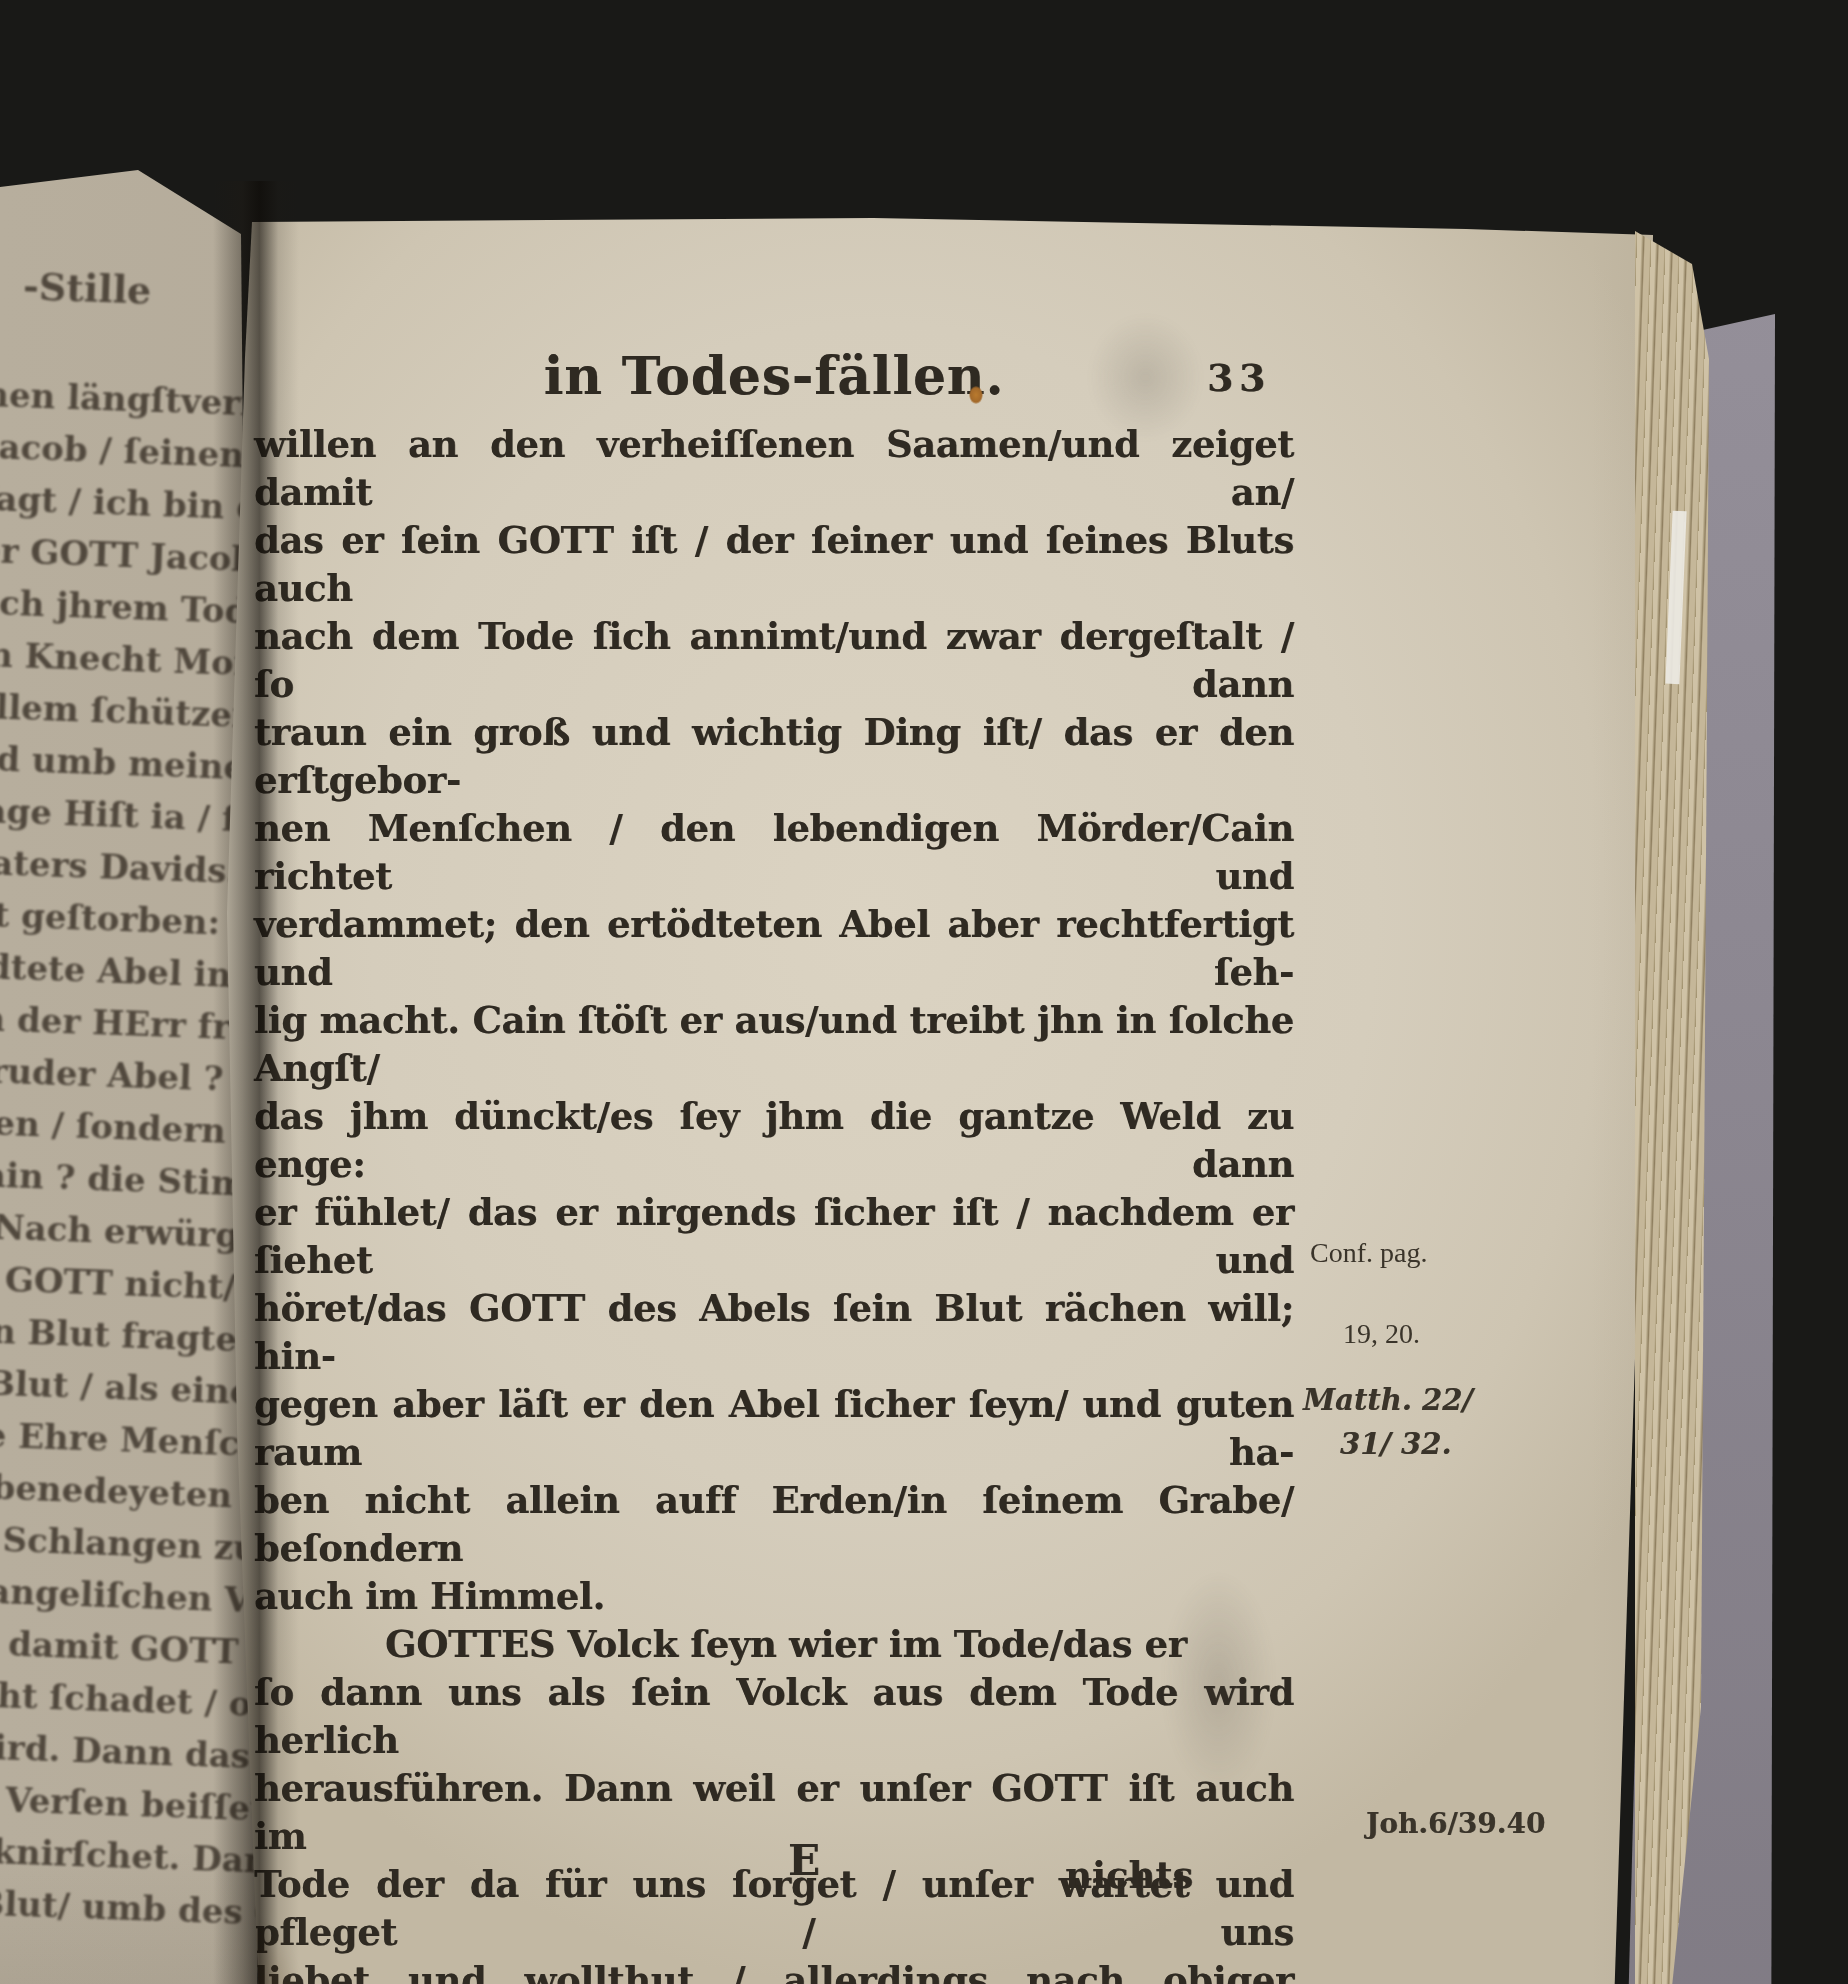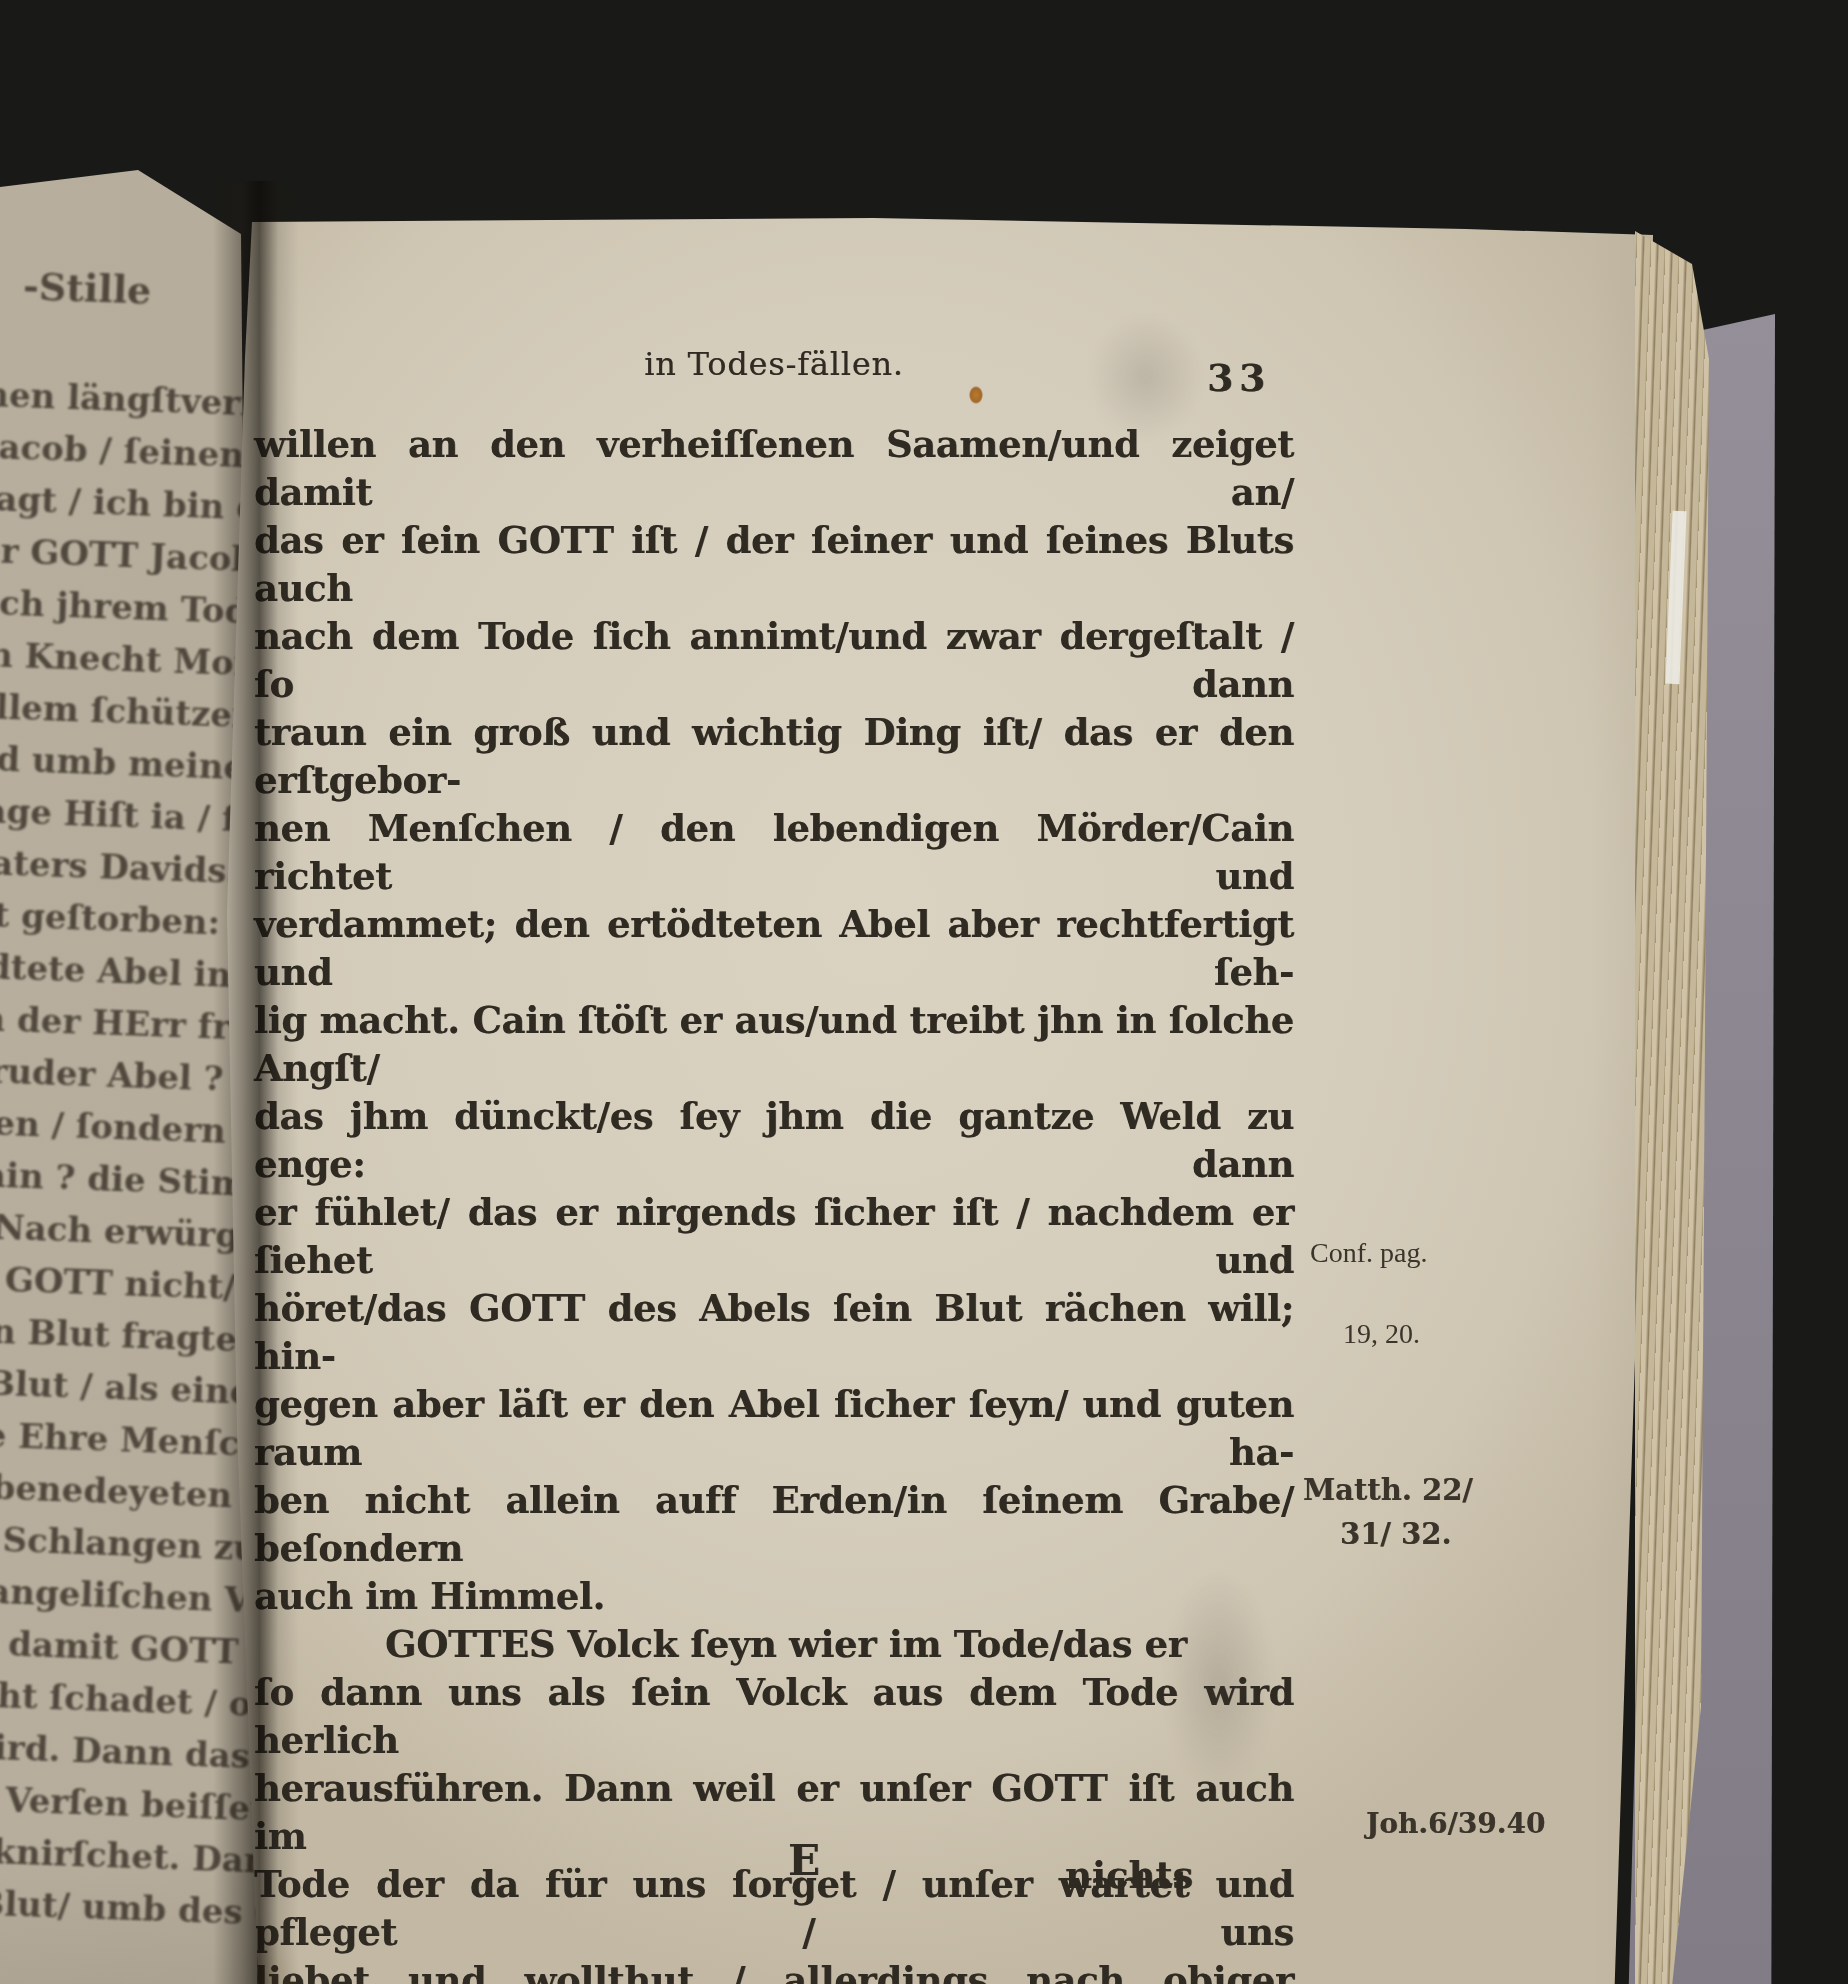--- a/index.html
+++ b/index.html
@@ -50,38 +50,38 @@
     clip-path:polygon(252px 222px,873px 218px,1466px 229px,1653px 235px,1643px 1112px,1613px 2036px,953px 2048px,261px 2056px,237px 1429px,227px 913px,245px 357px);
     background:
       linear-gradient(90deg,rgba(120,106,82,.30) 0%,rgba(120,106,82,0) 5%),
       linear-gradient(90deg,rgba(0,0,0,0) 86%,rgba(118,104,80,.22) 98%),
       linear-gradient(180deg,rgba(0,0,0,0) 92%,rgba(130,112,80,.25) 100%),
       radial-gradient(ellipse 913px 1072px at 873px 913px,#dbd3c2 0%,#d5cdbc 55%,#cec5b2 80%,#c2b8a3 100%);
   }
   .ink{color:#2f2a22;text-shadow:0.4px 0 0 rgba(47,42,34,.55);}
   .page-header{
     position:absolute;left:254px;top:345px;width:1040px;
-    text-align:center;font-size:32px;font-weight:normal;letter-spacing:0.8px;
+    text-align:center;font-size:52px;font-weight:bold;letter-spacing:0.8px;
   }
   .page-number{
     position:absolute;left:1207px;top:355px;
     font-size:38px;font-weight:bold;letter-spacing:5.6px;
   }
   .body-lines{
     position:absolute;left:254px;top:420px;width:1040px;
     font-size:37px;line-height:48px;font-weight:bold;letter-spacing:-0.4px;
   }
   .body-line{text-align:justify;text-align-last:justify;white-space:normal;}
   .body-line:nth-child(13),.body-line:nth-child(14),.body-line:nth-child(29){text-align-last:left;}
   .body-line:nth-child(14){text-indent:131px;}
 
   .margin-note{position:absolute;font-weight:bold;font-size:29px;line-height:44px;color:#3a342a;}
   .note-conf{left:1310px;top:1231px;font-family:"Liberation Serif", serif;font-weight:normal;text-shadow:none;font-size:28px;}
   .note-conf .note-line:nth-child(2){padding-left:33px;margin-top:37px;}
-  .note-matth{left:1303px;top:1468px;}
+  .note-matth{left:1303px;top:1378px;font-style:italic;}
   .note-matth .note-line:nth-child(2){padding-left:37px;}
   .note-joh{left:1366px;top:1802px;font-size:28px;}
 
   .signature-mark{position:absolute;left:788px;top:1836px;font-size:42px;font-weight:bold;}
   .catchword{position:absolute;left:1065px;top:1841px;font-size:37px;font-weight:bold;margin-top:12px;}
 
   
   .stain{position:absolute;border-radius:50%;}
   .stain-fleck{left:969px;top:386px;width:13.5px;height:18px;background:radial-gradient(#b97a2e 0%,#a3692a 55%,rgba(163,105,42,0) 75%);}
   .stain-smudge1{left:1088px;top:314px;width:115px;height:127px;background:radial-gradient(rgba(95,90,80,.20),rgba(95,90,80,0) 70%);filter:blur(3.2px);}

